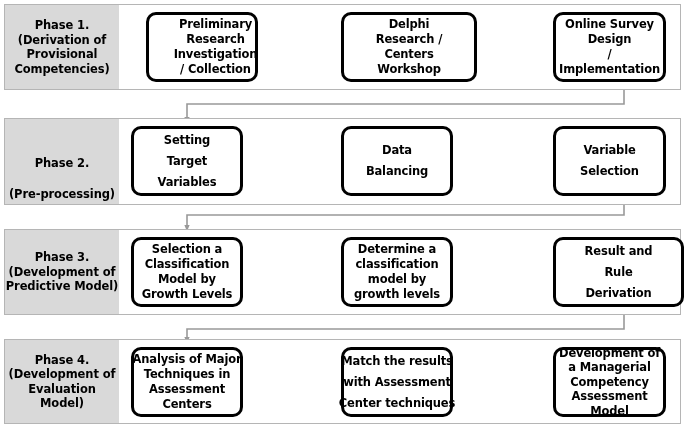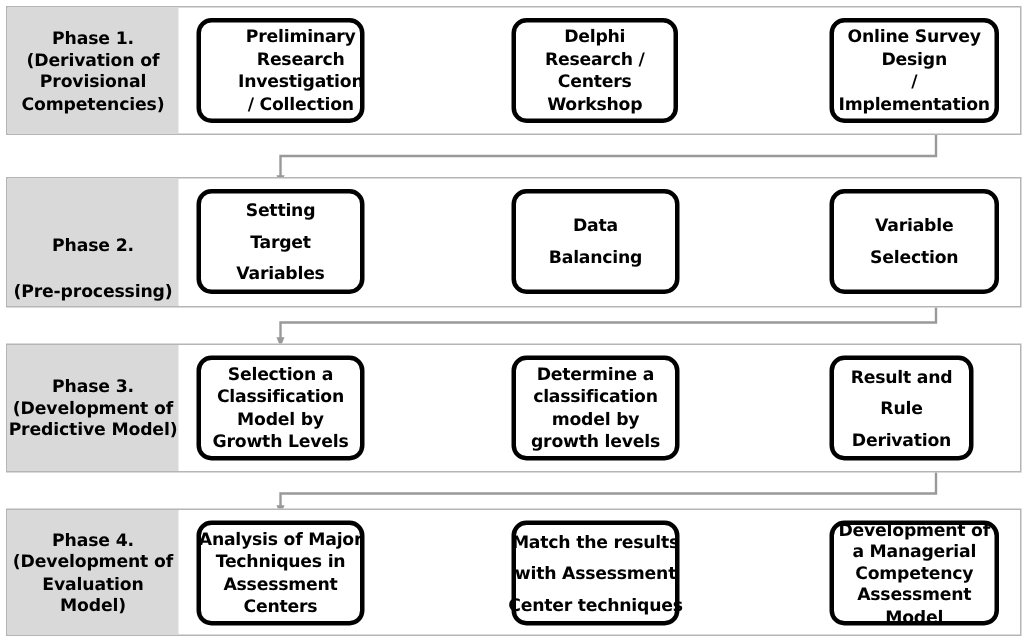--- a/index.html
+++ b/index.html
@@ -73,27 +73,27 @@
   </svg>
 
   <div class="phase-row" style="left:4px;top:4px;width:677px;height:86px;">
     <div class="phase-label">
       <span>Phase 1.</span>
       <span>(Derivation of</span>
       <span>Provisional</span>
       <span>Competencies)</span>
     </div>
   </div>
-  <div class="node lh-tight" style="left:131px;top:12px;width:112px;height:70px;padding-left:28px;">
+  <div class="node lh-tight" style="left:146px;top:12px;width:112px;height:70px;padding-left:28px;">
     <span>Preliminary</span>
     <span>Research</span>
     <span>Investigation</span>
     <span>/ Collection</span>
   </div>
-  <div class="node lh-tight" style="left:341px;top:12px;width:111px;height:70px;justify-content:space-between;">
+  <div class="node lh-tight" style="left:341px;top:12px;width:136px;height:70px;justify-content:space-between;">
     <span>Delphi</span>
     <span>Research /</span>
     <span>Centers</span>
     <span>Workshop</span>
   </div>
   <div class="node lh-tight" style="left:553px;top:12px;width:113px;height:70px;">
     <span>Online Survey</span>
     <span>Design</span>
     <span>/</span>
     <span>Implementation</span>
@@ -131,21 +131,21 @@
     <span>Classification</span>
     <span>Model by</span>
     <span>Growth Levels</span>
   </div>
   <div class="node lh-tight" style="left:341px;top:237px;width:112px;height:70px;">
     <span>Determine a</span>
     <span>classification</span>
     <span>model by</span>
     <span>growth levels</span>
   </div>
-  <div class="node lh-loose" style="left:553px;top:237px;width:96px;height:70px;">
+  <div class="node lh-loose" style="left:553px;top:237px;width:131px;height:70px;">
     <span>Result and</span>
     <span>Rule</span>
     <span>Derivation</span>
   </div>
 
   <div class="phase-row" style="left:4px;top:339px;width:677px;height:85px;">
     <div class="phase-label">
       <span>Phase 4.</span>
       <span>(Development of</span>
       <span>Evaluation</span>

